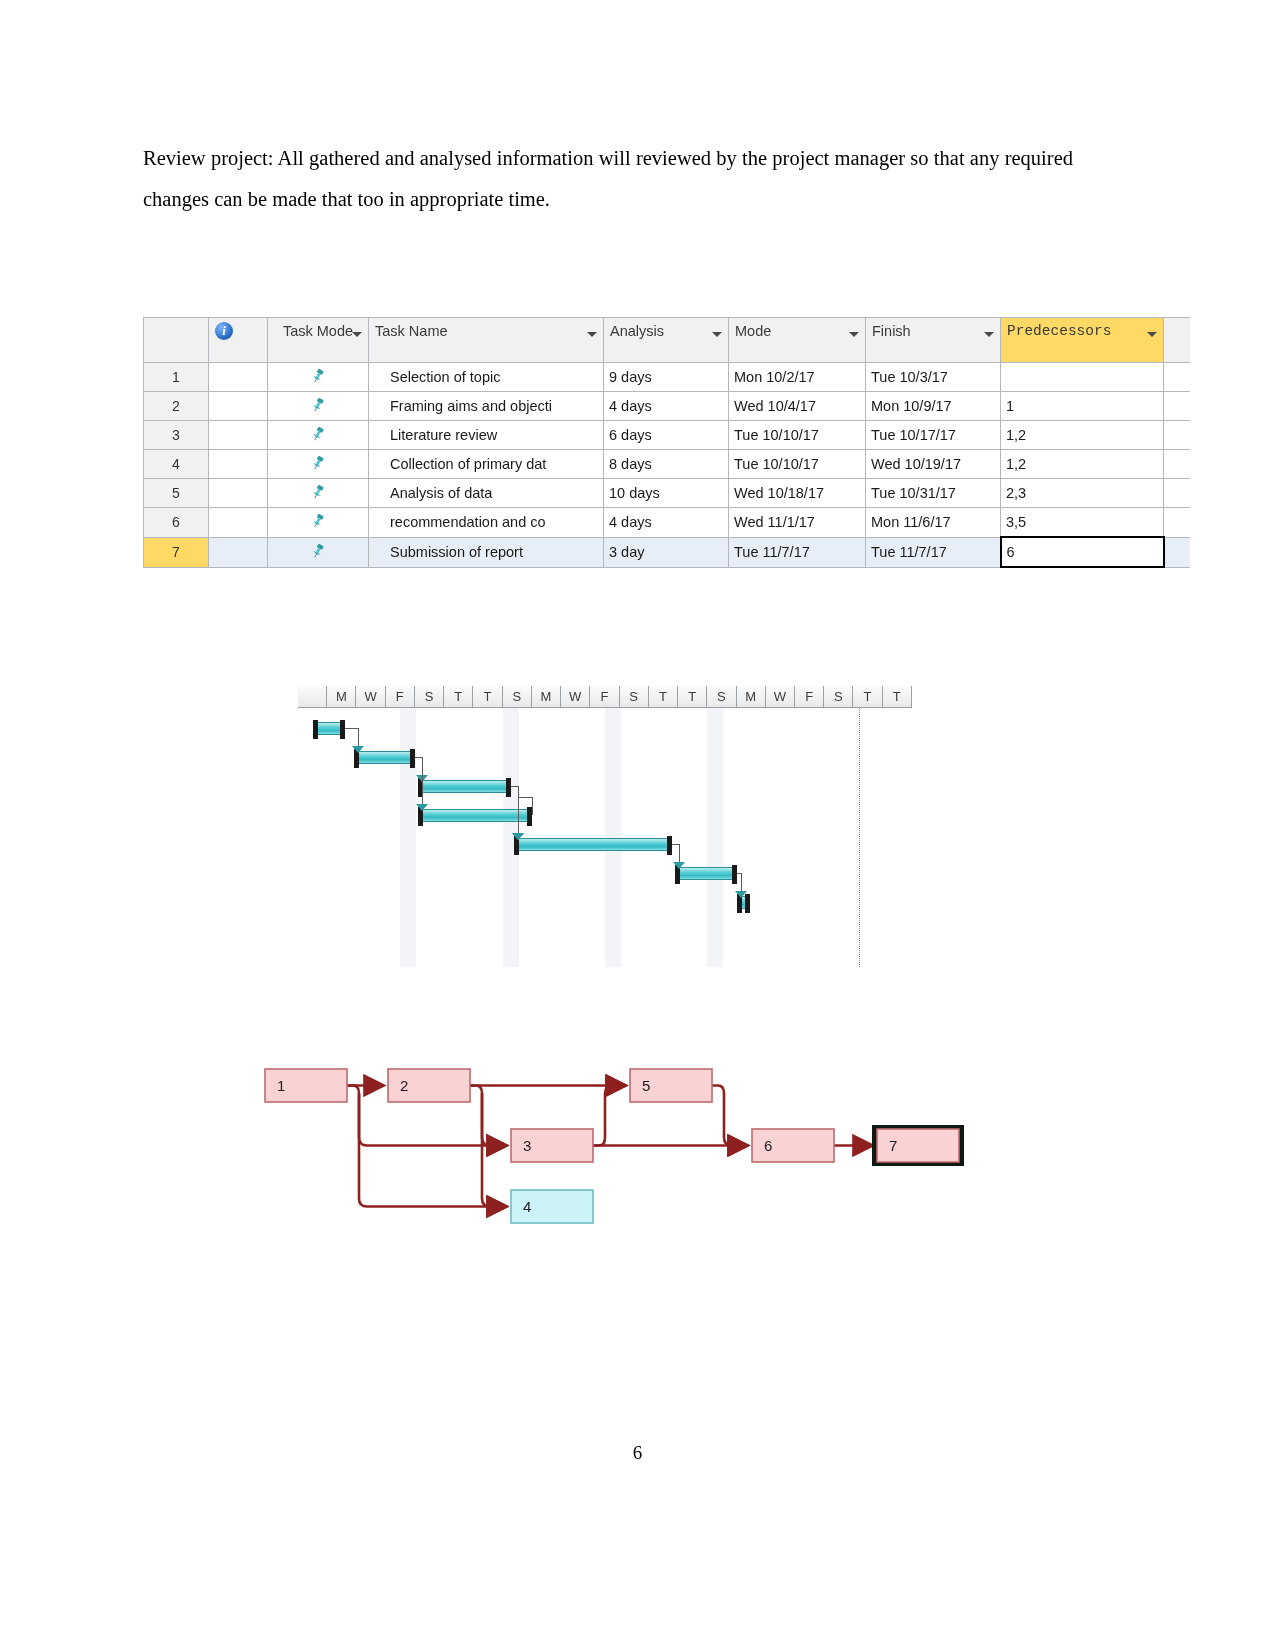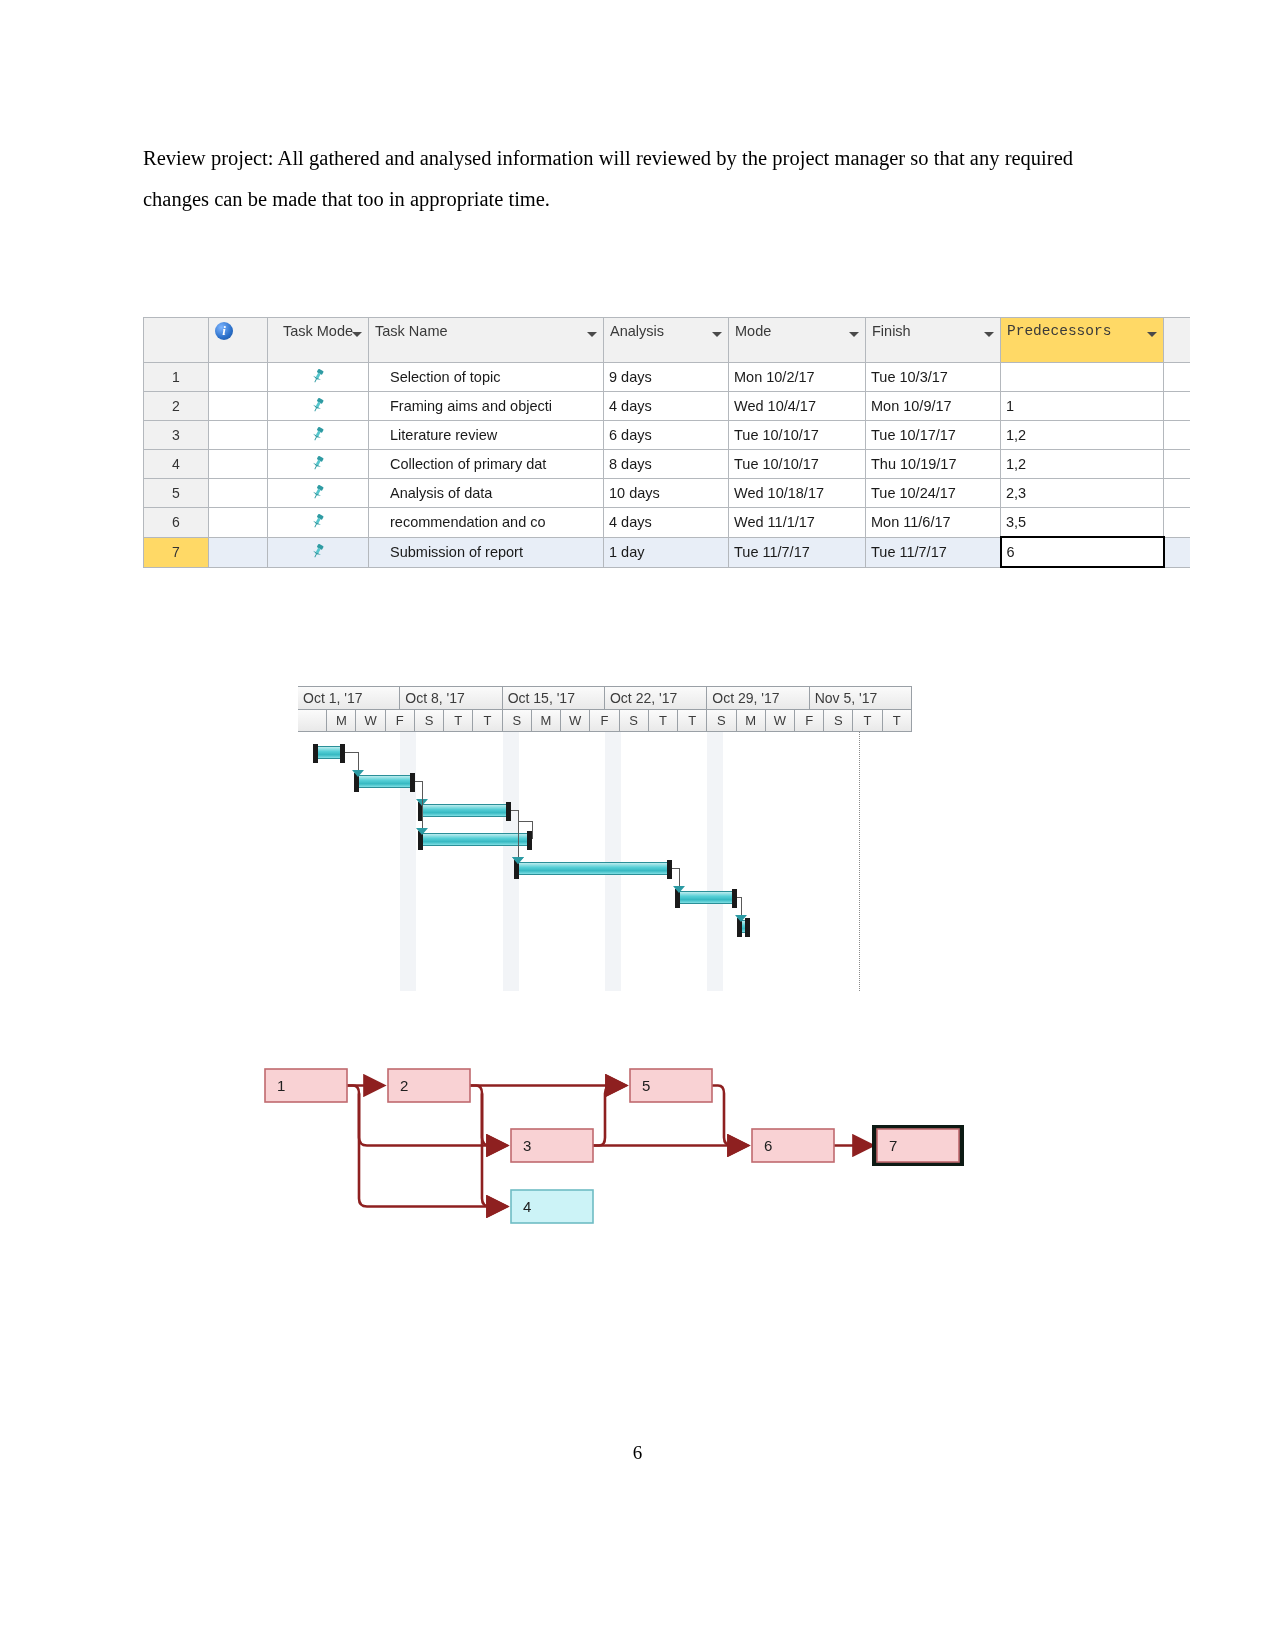--- a/index.html
+++ b/index.html
@@ -344,41 +344,41 @@
                 <rect x="6.6" y="5" width="2.8" height="5" fill="#55c7cd"></rect>
                 <path d="M3.6 10 L12.4 10 L8 11.6 Z" fill="#2f9ba3"></path>
                 <rect x="7.6" y="11.4" width="0.9" height="3.6" fill="#2f9ba3"></rect>
               </g>
             </svg></span></td>
         <td class="col-name">
           <span class="nm">Collection of primary dat</span>
         </td>
         <td class="col-dur">8 days</td>
         <td class="col-start">Tue 10/10/17</td>
-        <td class="col-finish">Thu 10/19/17</td>
+        <td class="col-finish">Wed 10/19/17</td>
         <td class="col-pred">1,2</td>
         <td class="col-tail"></td>
       </tr>
       <tr>
         <td class="col-id">5</td>
         <td class="col-ind"></td>
         <td class="col-mode"><span class="pin-icon"><svg width="16" height="16" viewBox="0 0 16 16">
               <g transform="rotate(28 8 8)">
                 <rect x="5" y="1.2" width="6" height="4" rx="1" fill="#2f9ba3"></rect>
                 <rect x="6.6" y="5" width="2.8" height="5" fill="#55c7cd"></rect>
                 <path d="M3.6 10 L12.4 10 L8 11.6 Z" fill="#2f9ba3"></path>
                 <rect x="7.6" y="11.4" width="0.9" height="3.6" fill="#2f9ba3"></rect>
               </g>
             </svg></span></td>
         <td class="col-name">
           <span class="nm">Analysis of data</span>
         </td>
         <td class="col-dur">10 days</td>
         <td class="col-start">Wed 10/18/17</td>
-        <td class="col-finish">Tue 10/24/17</td>
+        <td class="col-finish">Tue 10/31/17</td>
         <td class="col-pred">2,3</td>
         <td class="col-tail"></td>
       </tr>
       <tr>
         <td class="col-id">6</td>
         <td class="col-ind"></td>
         <td class="col-mode"><span class="pin-icon"><svg width="16" height="16" viewBox="0 0 16 16">
               <g transform="rotate(28 8 8)">
                 <rect x="5" y="1.2" width="6" height="4" rx="1" fill="#2f9ba3"></rect>
                 <rect x="6.6" y="5" width="2.8" height="5" fill="#55c7cd"></rect>
@@ -402,38 +402,30 @@
               <g transform="rotate(28 8 8)">
                 <rect x="5" y="1.2" width="6" height="4" rx="1" fill="#2f9ba3"></rect>
                 <rect x="6.6" y="5" width="2.8" height="5" fill="#55c7cd"></rect>
                 <path d="M3.6 10 L12.4 10 L8 11.6 Z" fill="#2f9ba3"></path>
                 <rect x="7.6" y="11.4" width="0.9" height="3.6" fill="#2f9ba3"></rect>
               </g>
             </svg></span></td>
         <td class="col-name">
           <span class="nm">Submission of report</span>
         </td>
-        <td class="col-dur">1 day</td>
+        <td class="col-dur">3 day</td>
         <td class="col-start">Tue 11/7/17</td>
         <td class="col-finish">Tue 11/7/17</td>
         <td class="col-pred">6</td>
         <td class="col-tail"></td>
       </tr>
     </tbody>
 </table>
 
 <div class="gantt">
-  <div class="gantt-hdr-row1">
-      <div class="wk" style="width: 102.333px; flex: 0 0 102.333px;">Oct 1, '17</div>
-      <div class="wk" style="width: 102.333px; flex: 0 0 102.333px;">Oct 8, '17</div>
-      <div class="wk" style="width: 102.333px; flex: 0 0 102.333px;">Oct 15, '17</div>
-      <div class="wk" style="width: 102.333px; flex: 0 0 102.333px;">Oct 22, '17</div>
-      <div class="wk" style="width: 102.333px; flex: 0 0 102.333px;">Oct 29, '17</div>
-      <div class="wk" style="width: 102.333px; flex: 0 0 102.333px;">Nov 5, '17</div>
-    </div>
   <div class="gantt-hdr-row2">
       <div class="dy" style="flex: 0 0 29.2381px;"></div>
       <div class="dy" style="flex: 0 0 29.2381px;">M</div>
       <div class="dy" style="flex: 0 0 29.2381px;">W</div>
       <div class="dy" style="flex: 0 0 29.2381px;">F</div>
       <div class="dy" style="flex: 0 0 29.2381px;">S</div>
       <div class="dy" style="flex: 0 0 29.2381px;">T</div>
       <div class="dy" style="flex: 0 0 29.2381px;">T</div>
       <div class="dy" style="flex: 0 0 29.2381px;">S</div>
       <div class="dy" style="flex: 0 0 29.2381px;">M</div>

